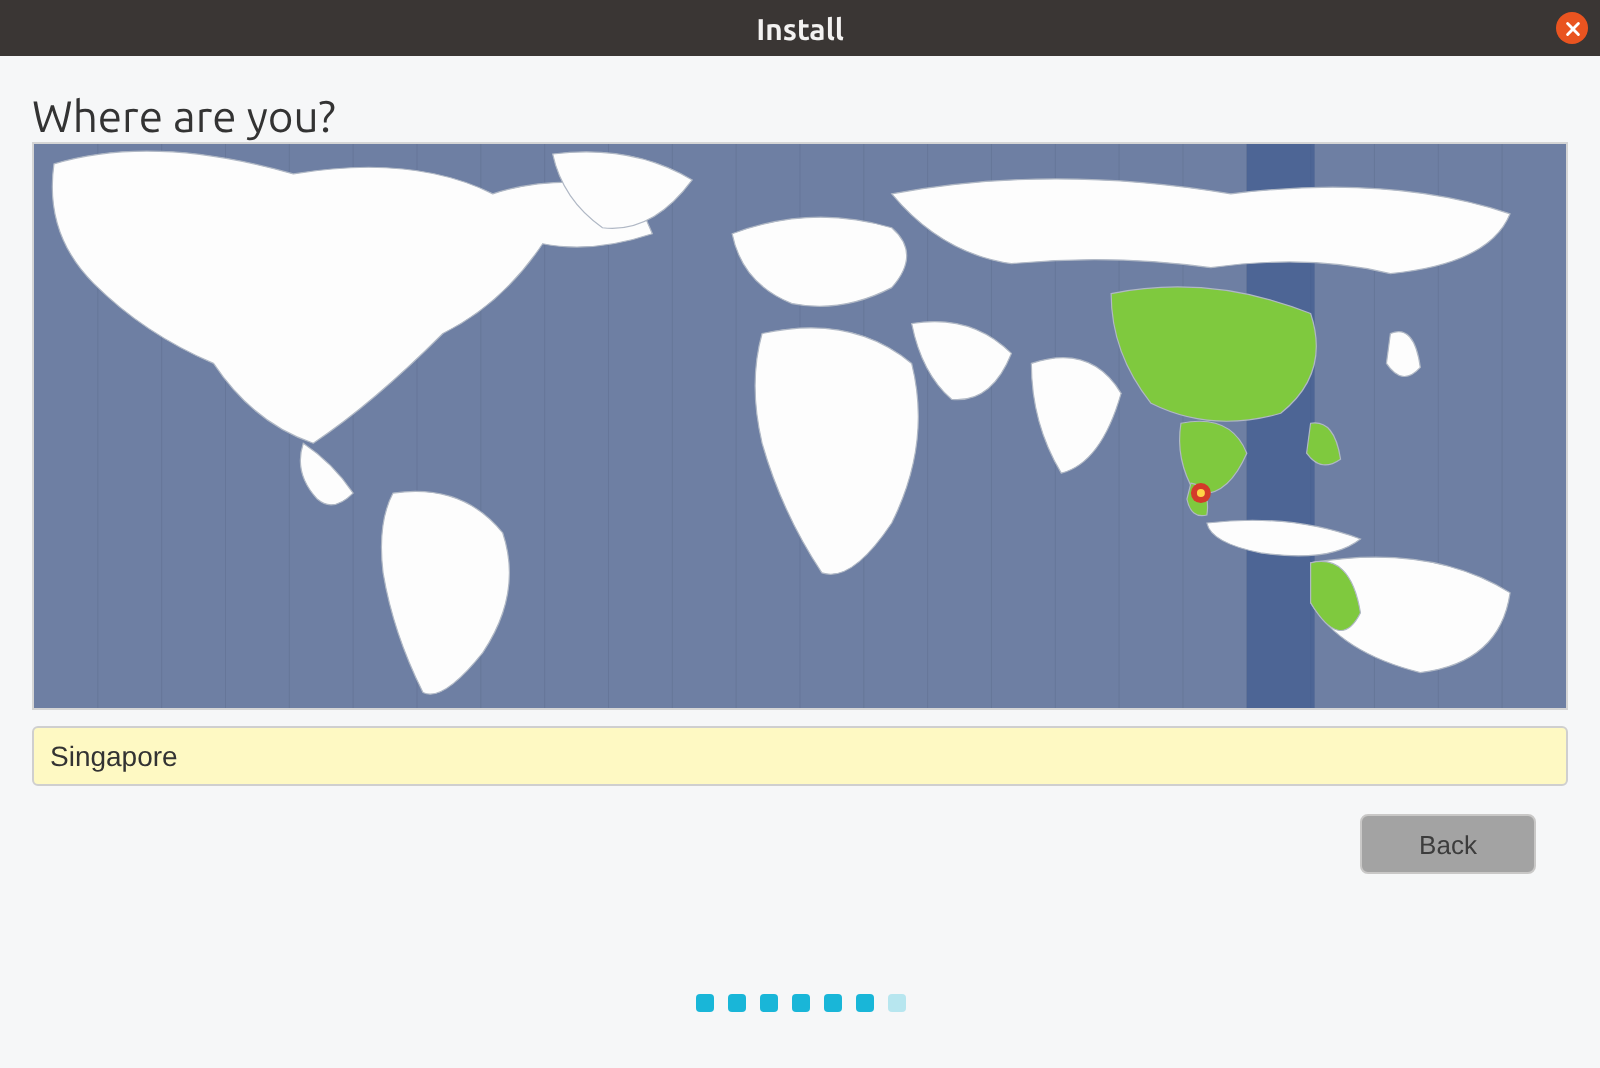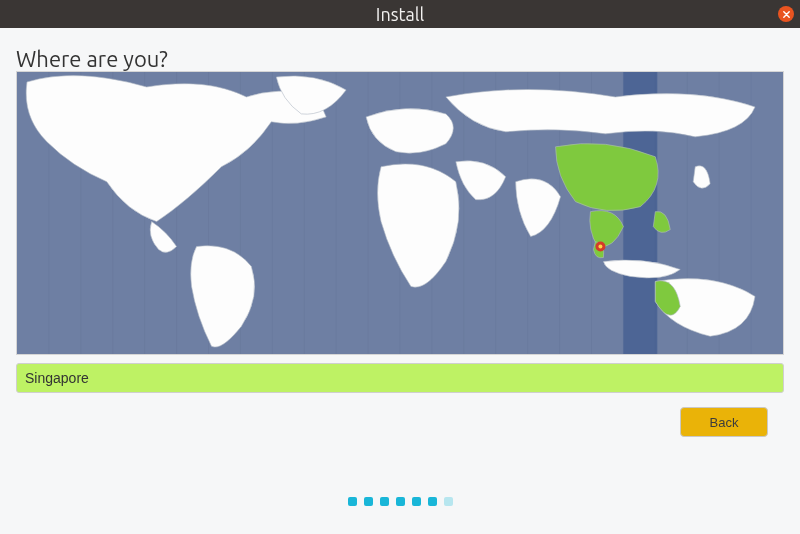--- a/index.html
+++ b/index.html
@@ -13,22 +13,22 @@
     .titlebar {
       height: 28px;
       background: #3a3634;
       display: flex;
       align-items: center;
       justify-content: center;
       position: relative;
     }
     .titlebar-title {
       color: #f3f2f1;
-      font-size: 18px;
-      font-weight: 400;
+      font-size: 15px;
+      font-weight: 700;
     }
     .close-btn {
       position: absolute;
       right: 6px;
       top: 6px;
       width: 16px;
       height: 16px;
       border-radius: 50%;
       background: #e95420;
       display: flex;
@@ -62,35 +62,35 @@
     .pin-outer { fill: #d43b2a; }
     .pin-inner { fill: #ffd447; }
     .location-input {
       display: block;
       width: 768px;
       margin: 8px auto 0 auto;
       height: 30px;
       padding: 4px 8px;
       font-size: 14px;
       color: #333;
-      background: #bef264;
+      background: #fef9c3;
       border: 1px solid #cfcfcf;
       border-radius: 3px;
     }
     .button-row {
       display: flex;
       justify-content: flex-end;
       gap: 8px;
       margin: 14px 16px 0 0;
     }
     .btn {
       min-width: 88px;
       height: 30px;
       padding: 0 14px;
-      background: #eab308;
+      background: #a3a3a3;
       border: 1px solid #c9c8c7;
       border-radius: 4px;
       font-size: 13px;
       color: #3c3c3c;
       cursor: pointer;
     }
     .progress {
       position: absolute;
       bottom: 28px;
       left: 0;

